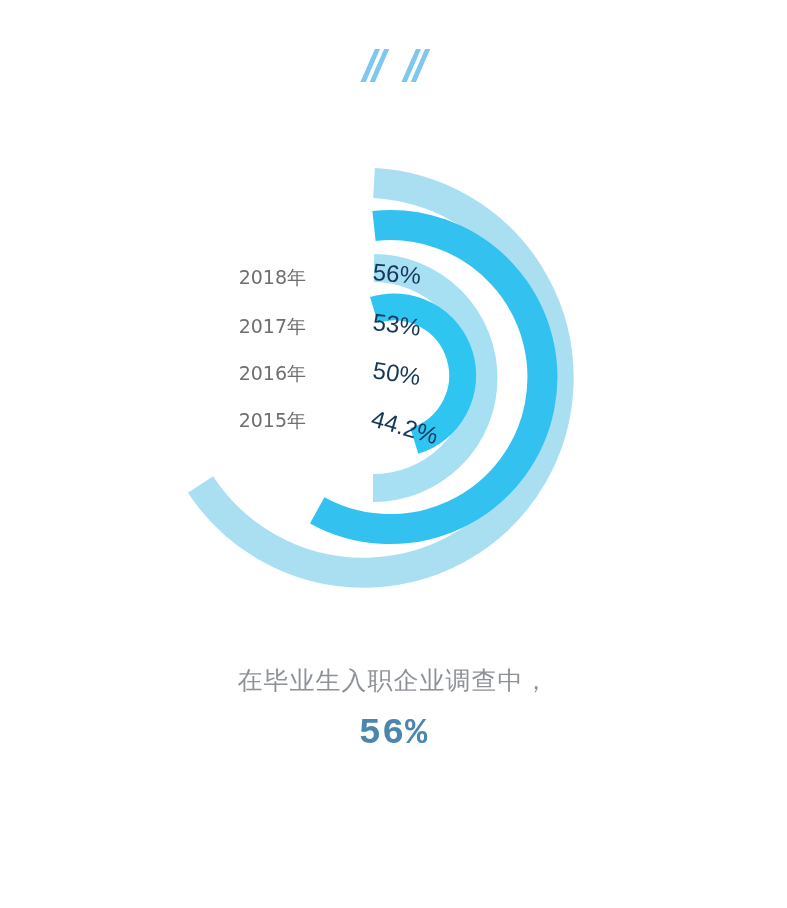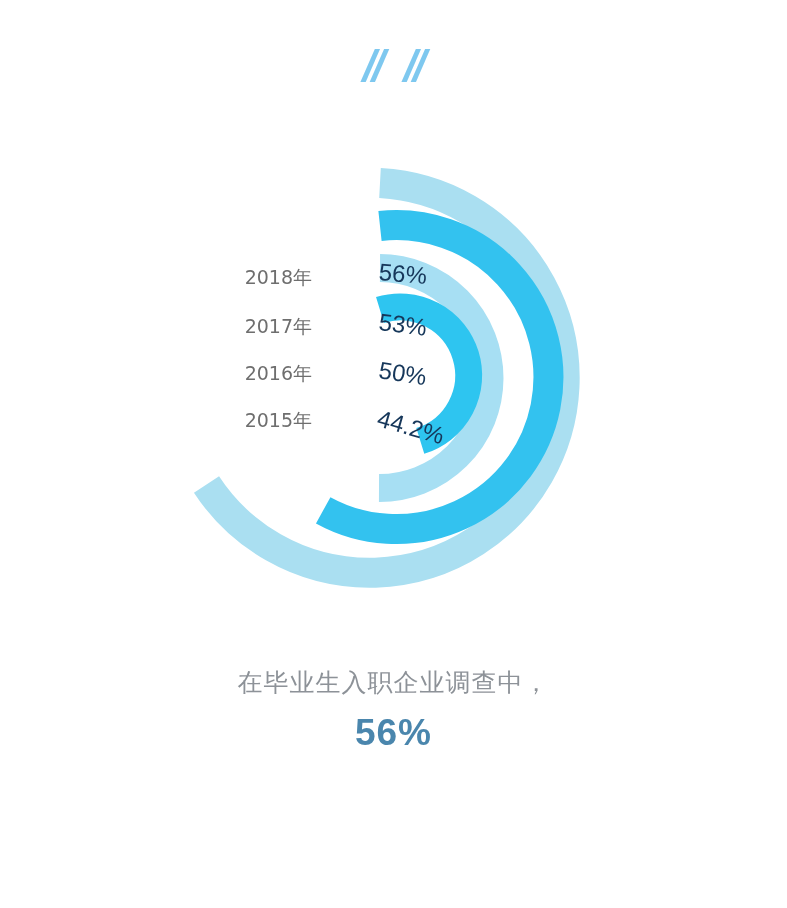--- a/index.html
+++ b/index.html
@@ -41,21 +41,21 @@
     color: #1f3f63;
     letter-spacing: 7px;
     line-height: 1;
     white-space: nowrap;
     font-family: "DejaVu Sans", "Liberation Sans", sans-serif;
   }
 
   
   .chart-wrap {
     position: absolute;
-    left: 8px;
+    left: 2px;
     top: 118px;
     width: 659px;
     height: 520px;
   }
   .chart-svg {
     position: absolute;
     left: 0;
     top: 0;
   }
 
@@ -79,21 +79,21 @@
   }
 
   
   .caption {
     position: absolute;
     left: 0;
     top: 660px;
     width: 787px;
     text-align: center;
     color: #8d9298;
-    font-family: Liberation Sans, sans-serif;
+    font-family: Liberation Mono, monospace;
   }
   .cap-line {
     font-size: 25px;
     line-height: 45px;
     letter-spacing: 1px;
     white-space: nowrap;
   }
   .cap-hl {
     color: #3f8fc4;
     font-weight: 700;

